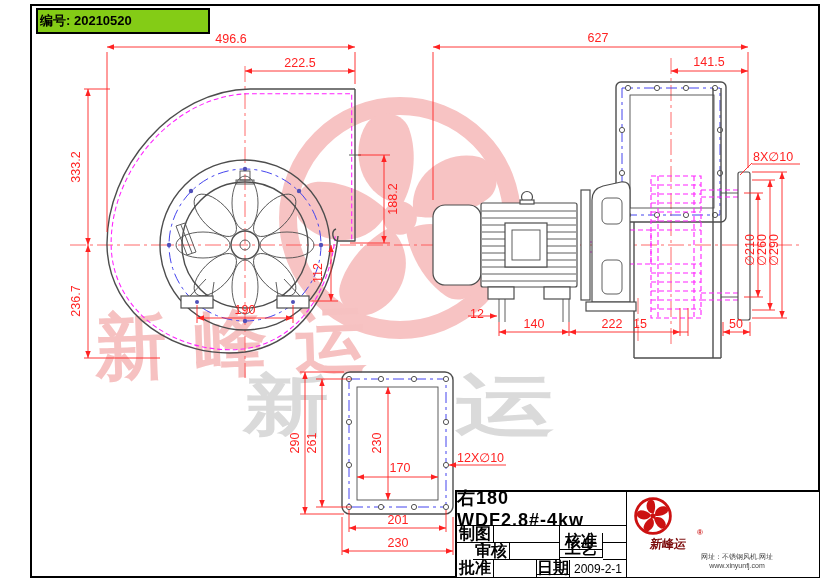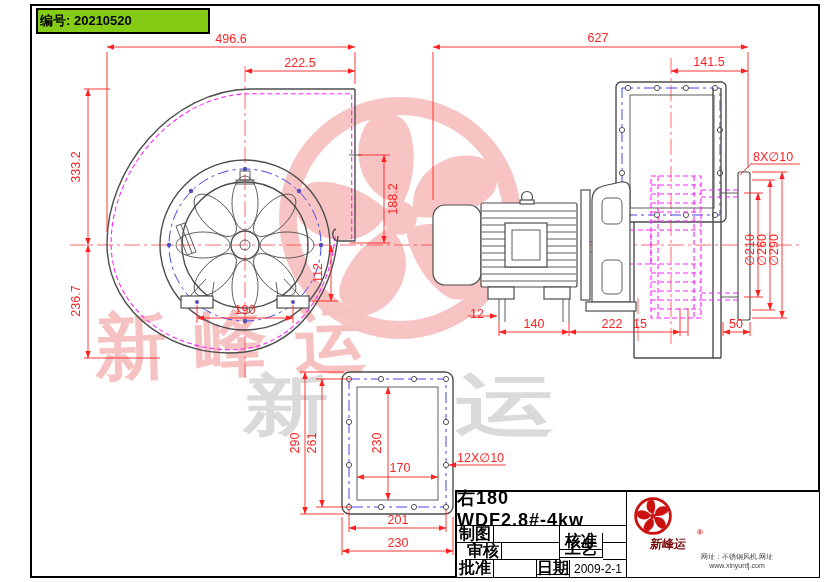--- a/index.html
+++ b/index.html
@@ -353,21 +353,21 @@
   </div>
 
   <div id="tblock">
     <div class="cell" id="model-cell" style="left:0;top:0;width:170px;height:34px;">右180 WDF2.8#-4kw</div>
 
     <div class="cell lbl" style="left:0;top:34px;width:37px;height:17px;">制图</div>
     <div class="cell val" style="left:37px;top:34px;width:66px;height:17px;"></div>
     <div class="cell lbl" style="left:103px;top:34px;width:43px;height:17px;margin-top:15px;">工艺</div>
     <div class="cell val" style="left:146px;top:34px;width:24px;height:17px;"></div>
 
-    <div class="cell lbl" style="left:8px;top:51px;width:37px;height:17px;">审核</div>
+    <div class="cell lbl" style="left:16px;top:51px;width:37px;height:17px;">审核</div>
     <div class="cell val" style="left:37px;top:51px;width:66px;height:17px;"></div>
     <div class="cell lbl" style="left:103px;top:41px;width:43px;height:17px;">核准</div>
     <div class="cell val" style="left:146px;top:51px;width:24px;height:17px;"></div>
 
     <div class="cell lbl" style="left:0;top:68px;width:37px;height:17px;border-bottom:none;">批准</div>
     <div class="cell val" style="left:37px;top:68px;width:43px;height:17px;border-bottom:none;"></div>
     <div class="cell lbl" style="left:80px;top:68px;width:33px;height:17px;border-bottom:none;text-decoration:underline;">日期</div>
     <div class="cell val" style="left:113px;top:68px;width:57px;height:17px;border-bottom:none;">2009-2-1</div>
 
     <div id="brand">

